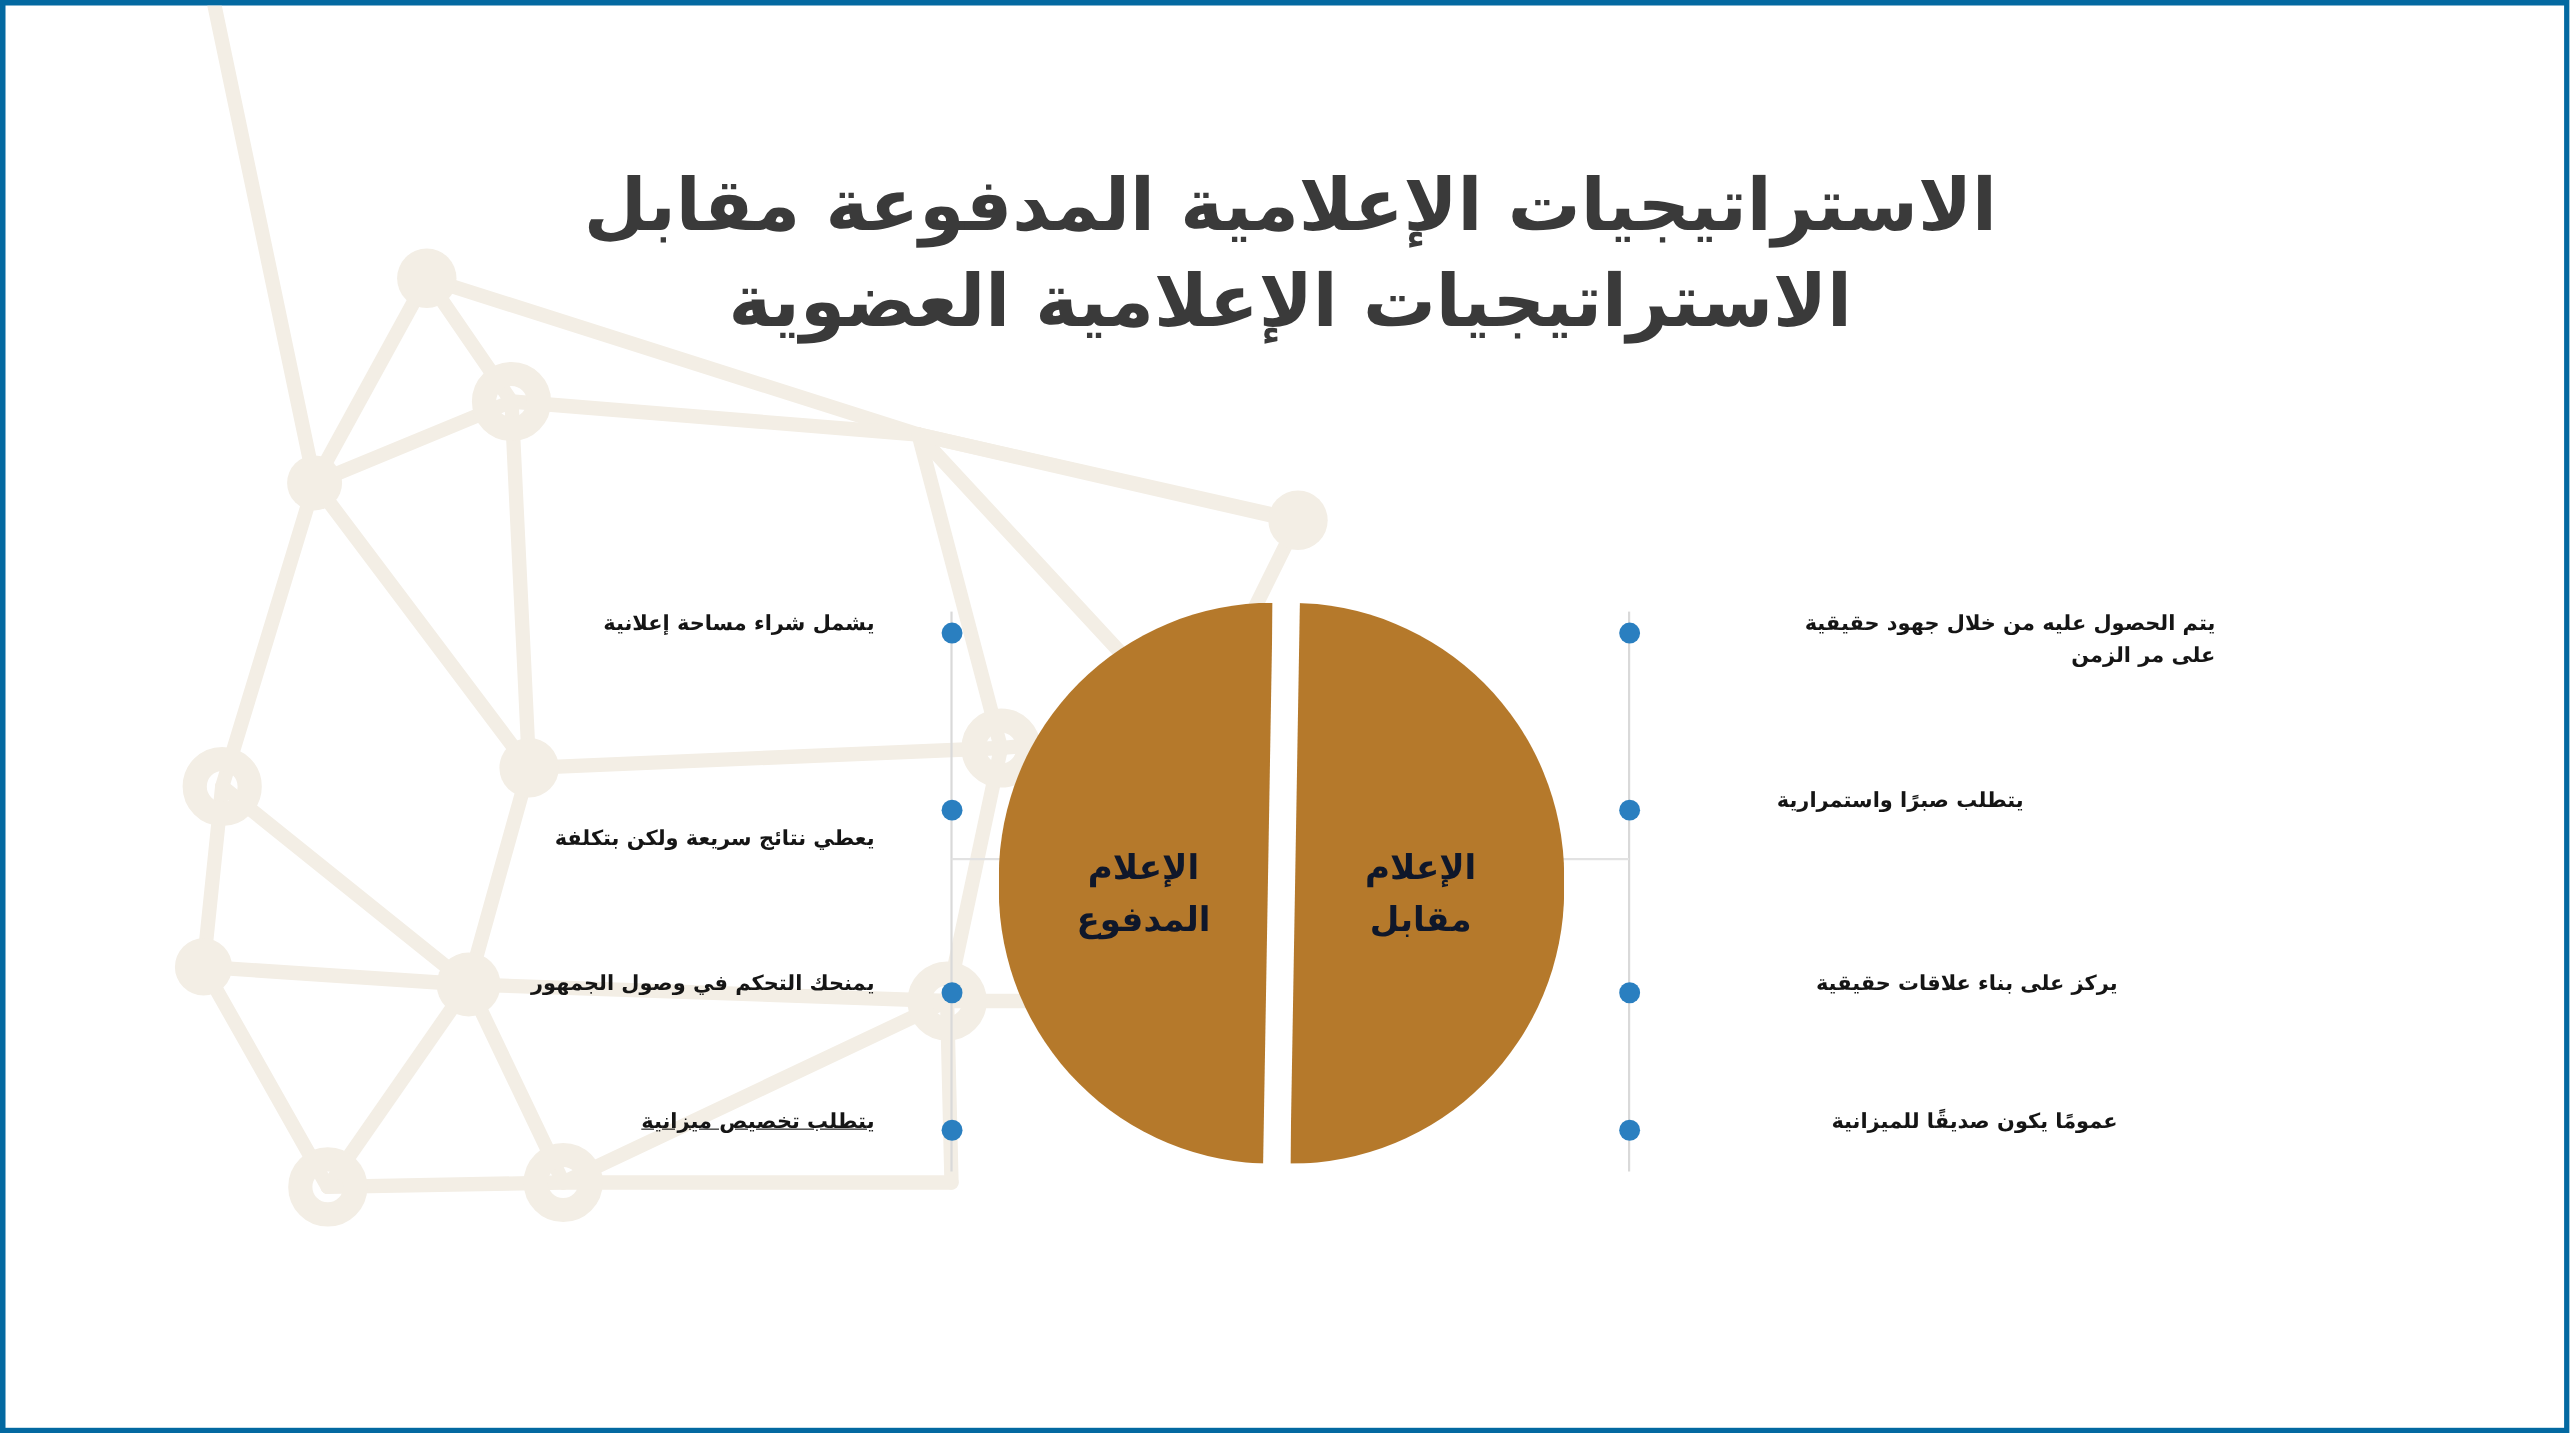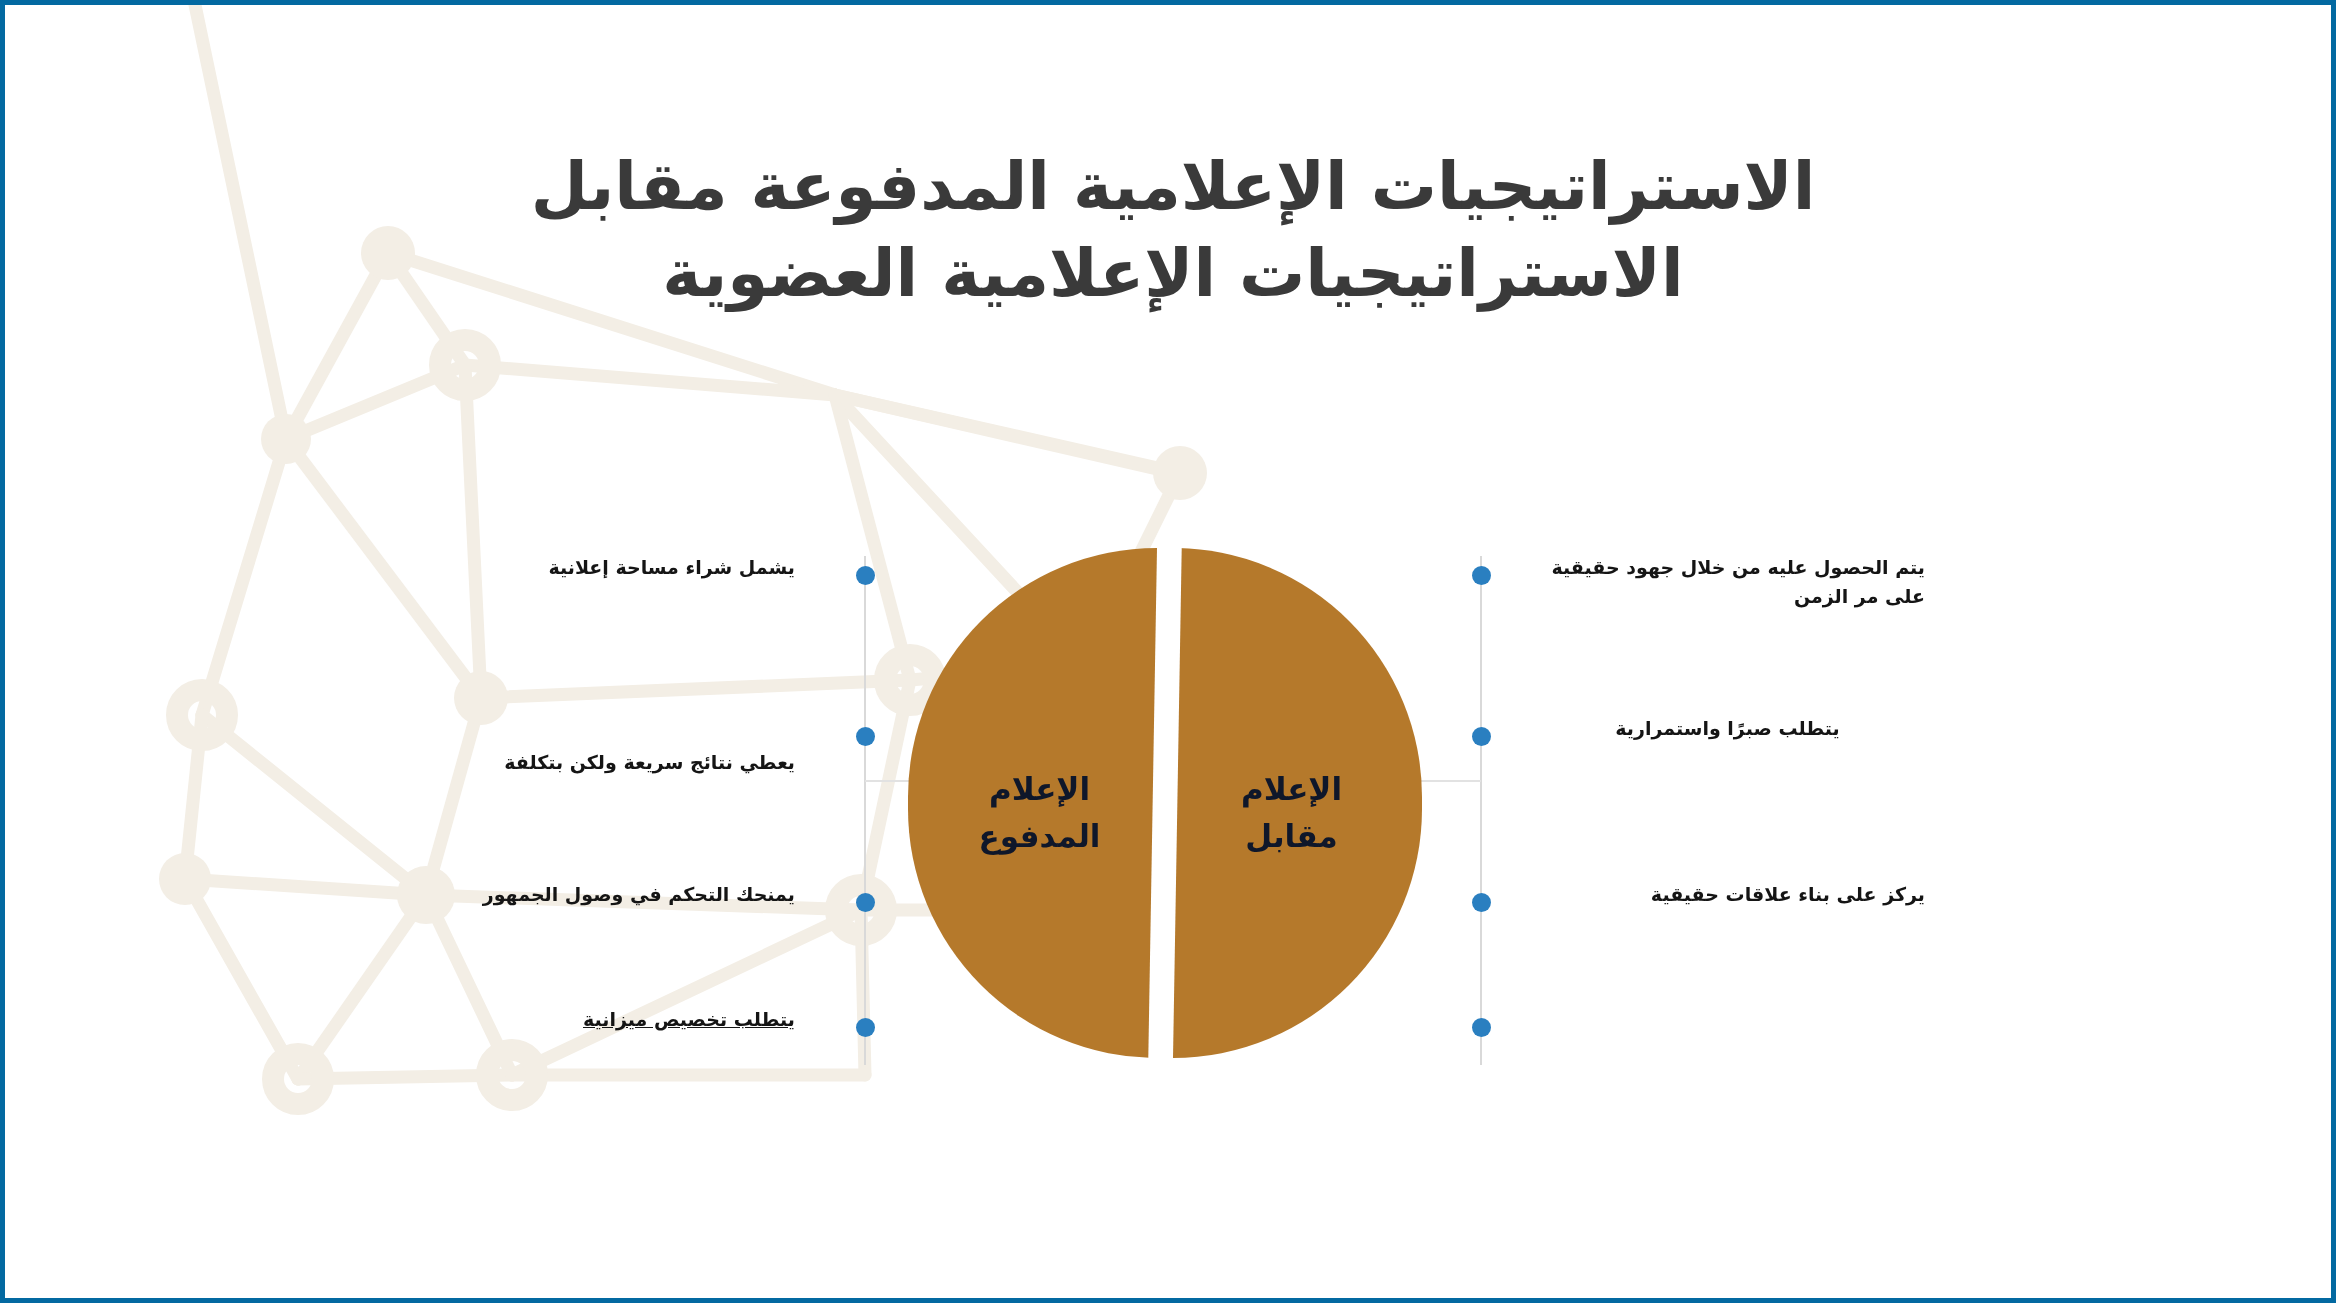--- a/index.html
+++ b/index.html
@@ -229,23 +229,24 @@
   <div class="bullet-dot" style="left:851px;  top:722px;"></div>
   <div class="bullet-text side-left" style="left:360px; top:743px; width:430px;">يعطي نتائج سريعة ولكن بتكلفة</div>
 
   <div class="bullet-dot" style="left:851px;  top:888px;"></div>
   <div class="bullet-text side-left" style="left:360px; top:875px; width:430px;">يمنحك التحكم في وصول الجمهور</div>
 
   <div class="bullet-dot" style="left:851px;  top:1013px;"></div>
   <div class="bullet-text side-left" style="left:360px; top:1000px; width:430px;text-decoration:underline;">يتطلب تخصيص ميزانية</div>
 
   <div class="bullet-dot" style="left:1467px; top:561px;"></div>
-  <div class="bullet-text side-right" style="left:1525px; top:548px; width:395px;">يتم الحصول عليه من خلال جهود حقيقية على مر الزمن</div>
+  <div class="bullet-text side-right" style="left:1614px; top:548px; width:395px;">يتم الحصول عليه من خلال جهود حقيقية على مر الزمن</div>
 
   <div class="bullet-dot" style="left:1467px; top:722px;"></div>
   <div class="bullet-text side-right" style="left:1525px; top:709px; width:395px;text-align:center;">يتطلب صبرًا واستمرارية</div>
 
   <div class="bullet-dot" style="left:1467px; top:888px;"></div>
   <div class="bullet-text side-right" style="left:1525px; top:875px; width:395px;">يركز على بناء علاقات حقيقية</div>
 
   <div class="bullet-dot" style="left:1467px; top:1013px;"></div>
+  <div class="bullet-text side-right" style="left:1525px; top:1000px; width:395px;">عمومًا يكون صديقًا للميزانية</div>
 
 </div>
 
 </body></html>

